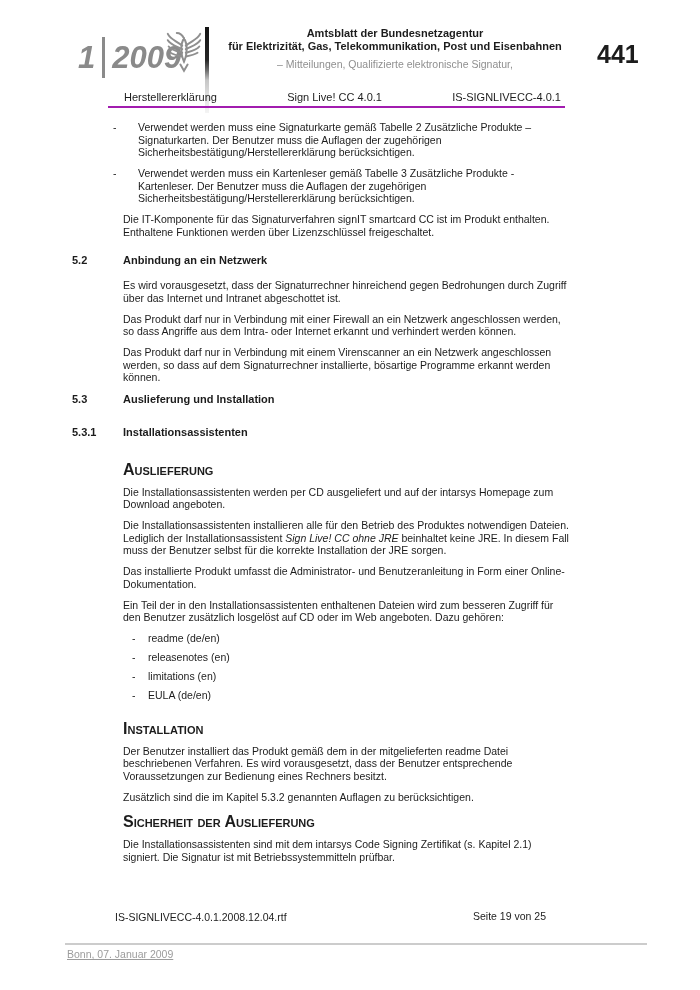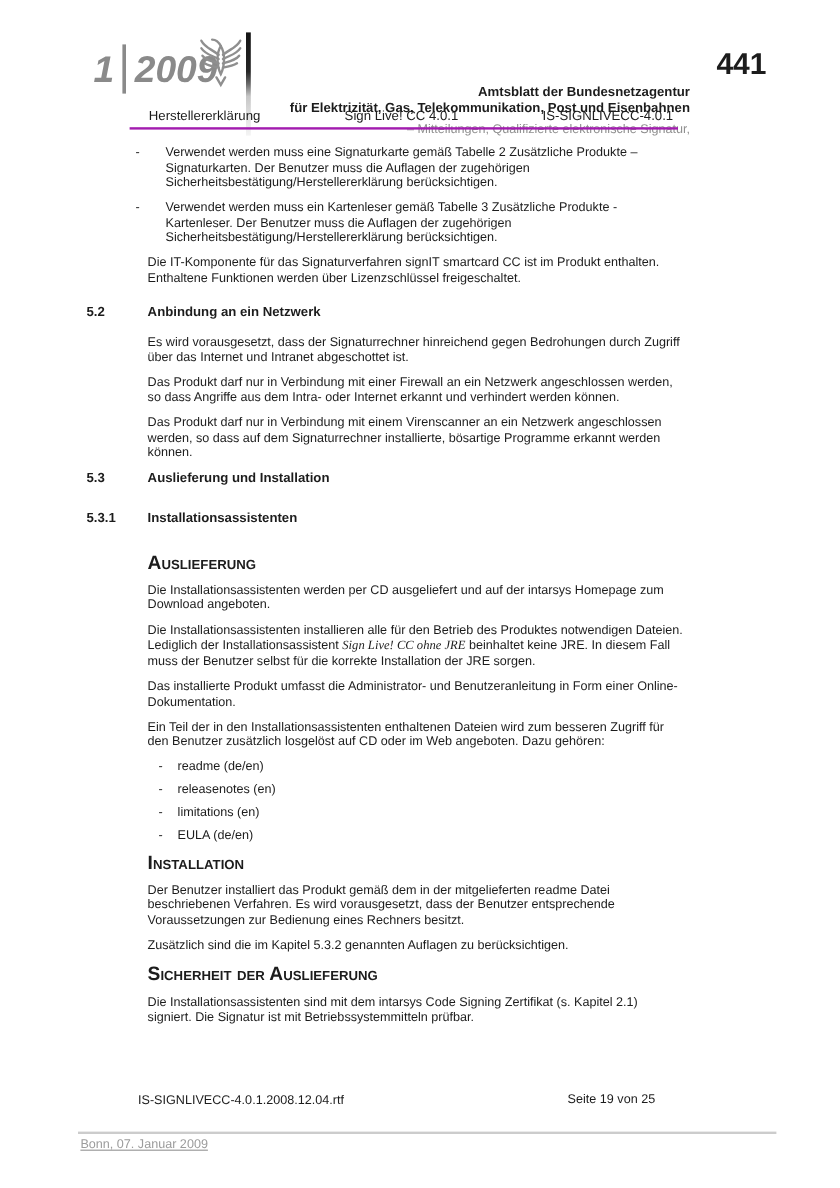--- a/index.html
+++ b/index.html
@@ -7,21 +7,21 @@
   body { font-family:"Liberation Sans", sans-serif; }
   .page { position:relative; width:700px; height:990px; background:#ffffff; overflow:hidden; color:#1c1c1c; }
 
   
   .issue { position:absolute; left:78px; top:37px; display:flex; align-items:flex-start;
            color:#8a8a8a; font-style:italic; font-weight:bold; font-size:31px; line-height:41px; }
   .issue-sep { width:3px; height:41px; background:#8a8a8a; margin:0 7px; }
   .eagle { position:absolute; left:166px; top:26px; width:36px; height:50px; }
   .gradbar { position:absolute; left:205px; top:27px; width:4px; height:86px;
              background:linear-gradient(#141414 0%, #262626 38%, #6a6a6a 50%, #c6c6c6 62%, #e9e9e9 88%, #f4f4f4 100%); }
-  .mast-center { position:absolute; left:215px; top:27px; width:360px; text-align:right;margin-top:44px; }
+  .mast-center { position:absolute; left:215px; top:27px; width:360px; text-align:center; }
   .mt-bold { font-weight:bold; font-size:11px; line-height:13px; color:#1c1c1c; }
   .mt-sub { font-size:10.5px; line-height:12.5px; color:#8f8f8f; }
   .mt-sub.first { margin-top:5px; }
   .pageno { position:absolute; left:597px; top:40px; font-size:25px; font-weight:bold; color:#1c1c1c; }
 
   .doc-row { position:absolute; left:108px; top:90px; width:457px; height:18px;
              border-bottom:2px solid #a21caf; display:flex; justify-content:space-between;
              font-size:11px; line-height:14px; color:#1c1c1c; }
   .doc-row .lcell { padding-left:16px; }
   .doc-row .rcell { padding-right:4px; }
@@ -31,26 +31,26 @@
           font-size:10.5px; line-height:12.5px; color:#1c1c1c; }
   .para { margin-bottom:8.5px; }
   .bullet { position:relative; padding-left:15px; margin-bottom:8.5px; }
   .bullet .marker { position:absolute; left:-10px; top:0; }
   .sec-head { position:relative; font-weight:bold; font-size:11px; line-height:13px; }
   .sec-head .num { position:absolute; left:-51px; top:0; }
   .h52 { margin-top:16px; margin-bottom:12px; }
   .h53 { margin-top:9px; margin-bottom:20px; }
   .h531 { margin-bottom:24px; }
   .smallcaps { font-variant:small-caps; font-weight:bold; font-size:16px; line-height:13px; margin-bottom:10px; }
-  .sc-install { margin-top:10px; }
+  .sc-install { margin-top:20px; }
   .sc-sich { margin-top:12px; }
   .file-list { margin-bottom:8.5px; }
   .file-item { position:relative; padding-left:25px; margin-bottom:6.5px; }
   .file-item .marker { position:absolute; left:9px; top:0; }
-  .it { font-style:italic;font-family:Liberation Serif, serif; }
+  .it { font-style:italic; }
 
   
   .foot-file { position:absolute; left:115px; top:911px; font-size:10.5px; color:#1c1c1c; }
   .foot-page { position:absolute; left:473px; top:910px; font-size:10.5px; color:#1c1c1c; }
   .foot-line { position:absolute; left:65px; top:943px; width:582px; height:2px; background:#cccccc; }
   .foot-date { position:absolute; left:67px; top:948px; font-size:10.5px; color:#9c9c9c;text-decoration:underline; }
 </style>
 </head>
 <body>
 

